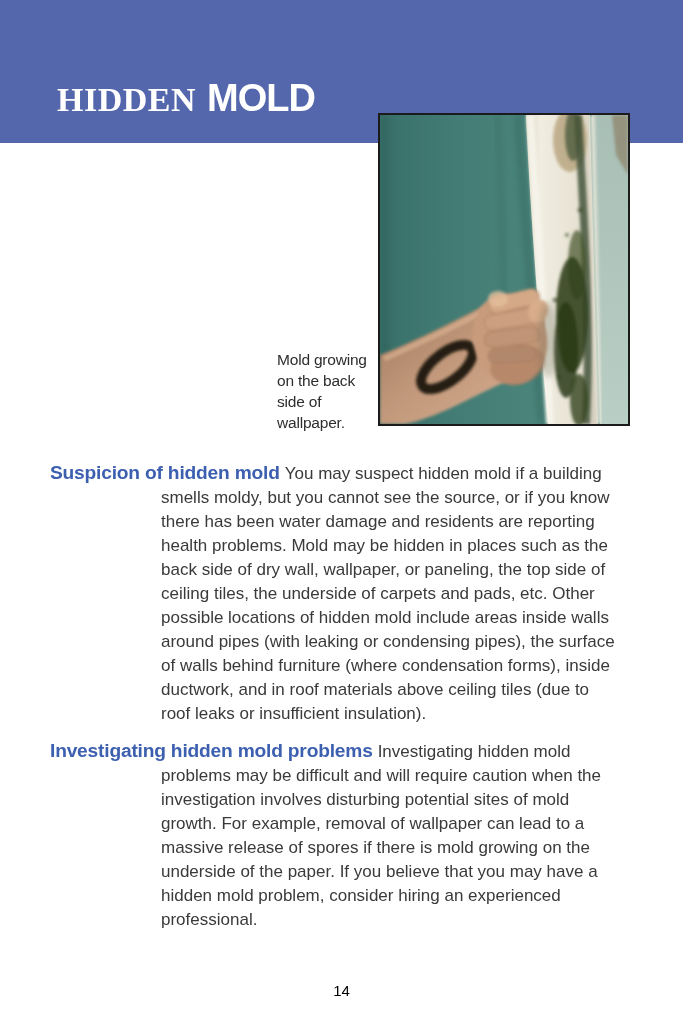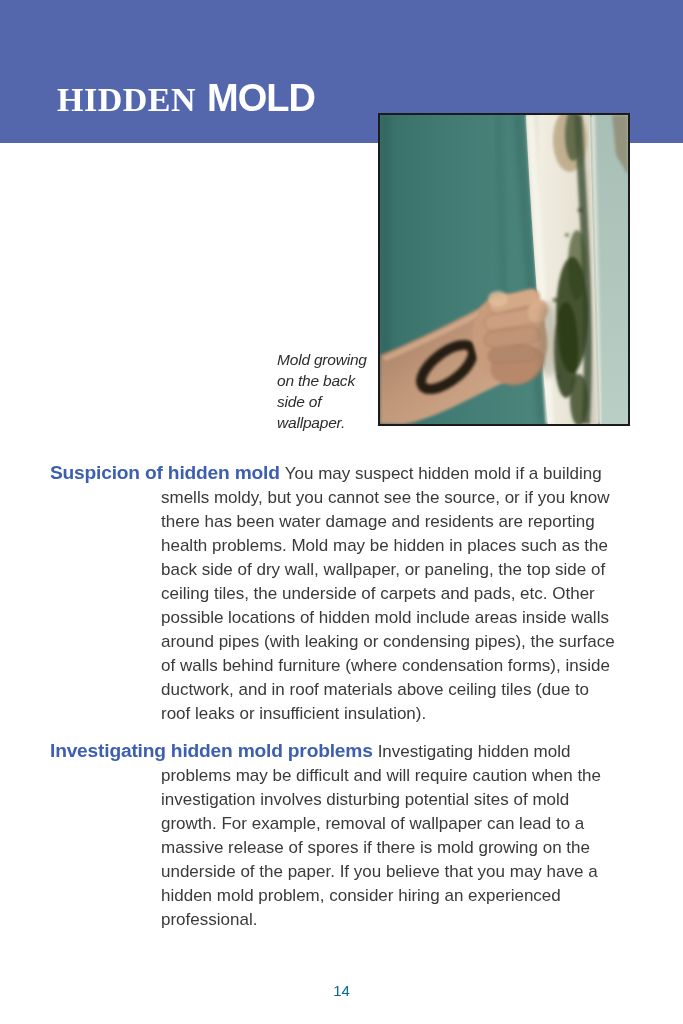--- a/index.html
+++ b/index.html
@@ -50,21 +50,20 @@
     background: #4b857c;
     z-index: 2;
   }
   .photo-frame svg { display: block; }
 
   
   .caption {
     position: absolute;
     left: 277px; top: 349px;
     width: 104px;
-    font-style: italic;
     font-size: 15.5px;
     line-height: 21px;
     color: #2d2d2d;
     letter-spacing: -0.2px;
   }
 
   
   .content {
     position: absolute;
     left: 50px; top: 461px;
@@ -87,21 +86,21 @@
     margin-right: 5px;
   }
 
   
   .page-number {
     position: absolute;
     top: 982px; left: 0;
     width: 683px;
     text-align: center;
     font-size: 15px;
-    color: #0369a1;
+    color: #000000;
   }
 </style>
 </head>
 <body>
 
 <div class="page">
 
   <div class="band">
     <div class="title">
       <span class="title-small">HIDDEN</span>

